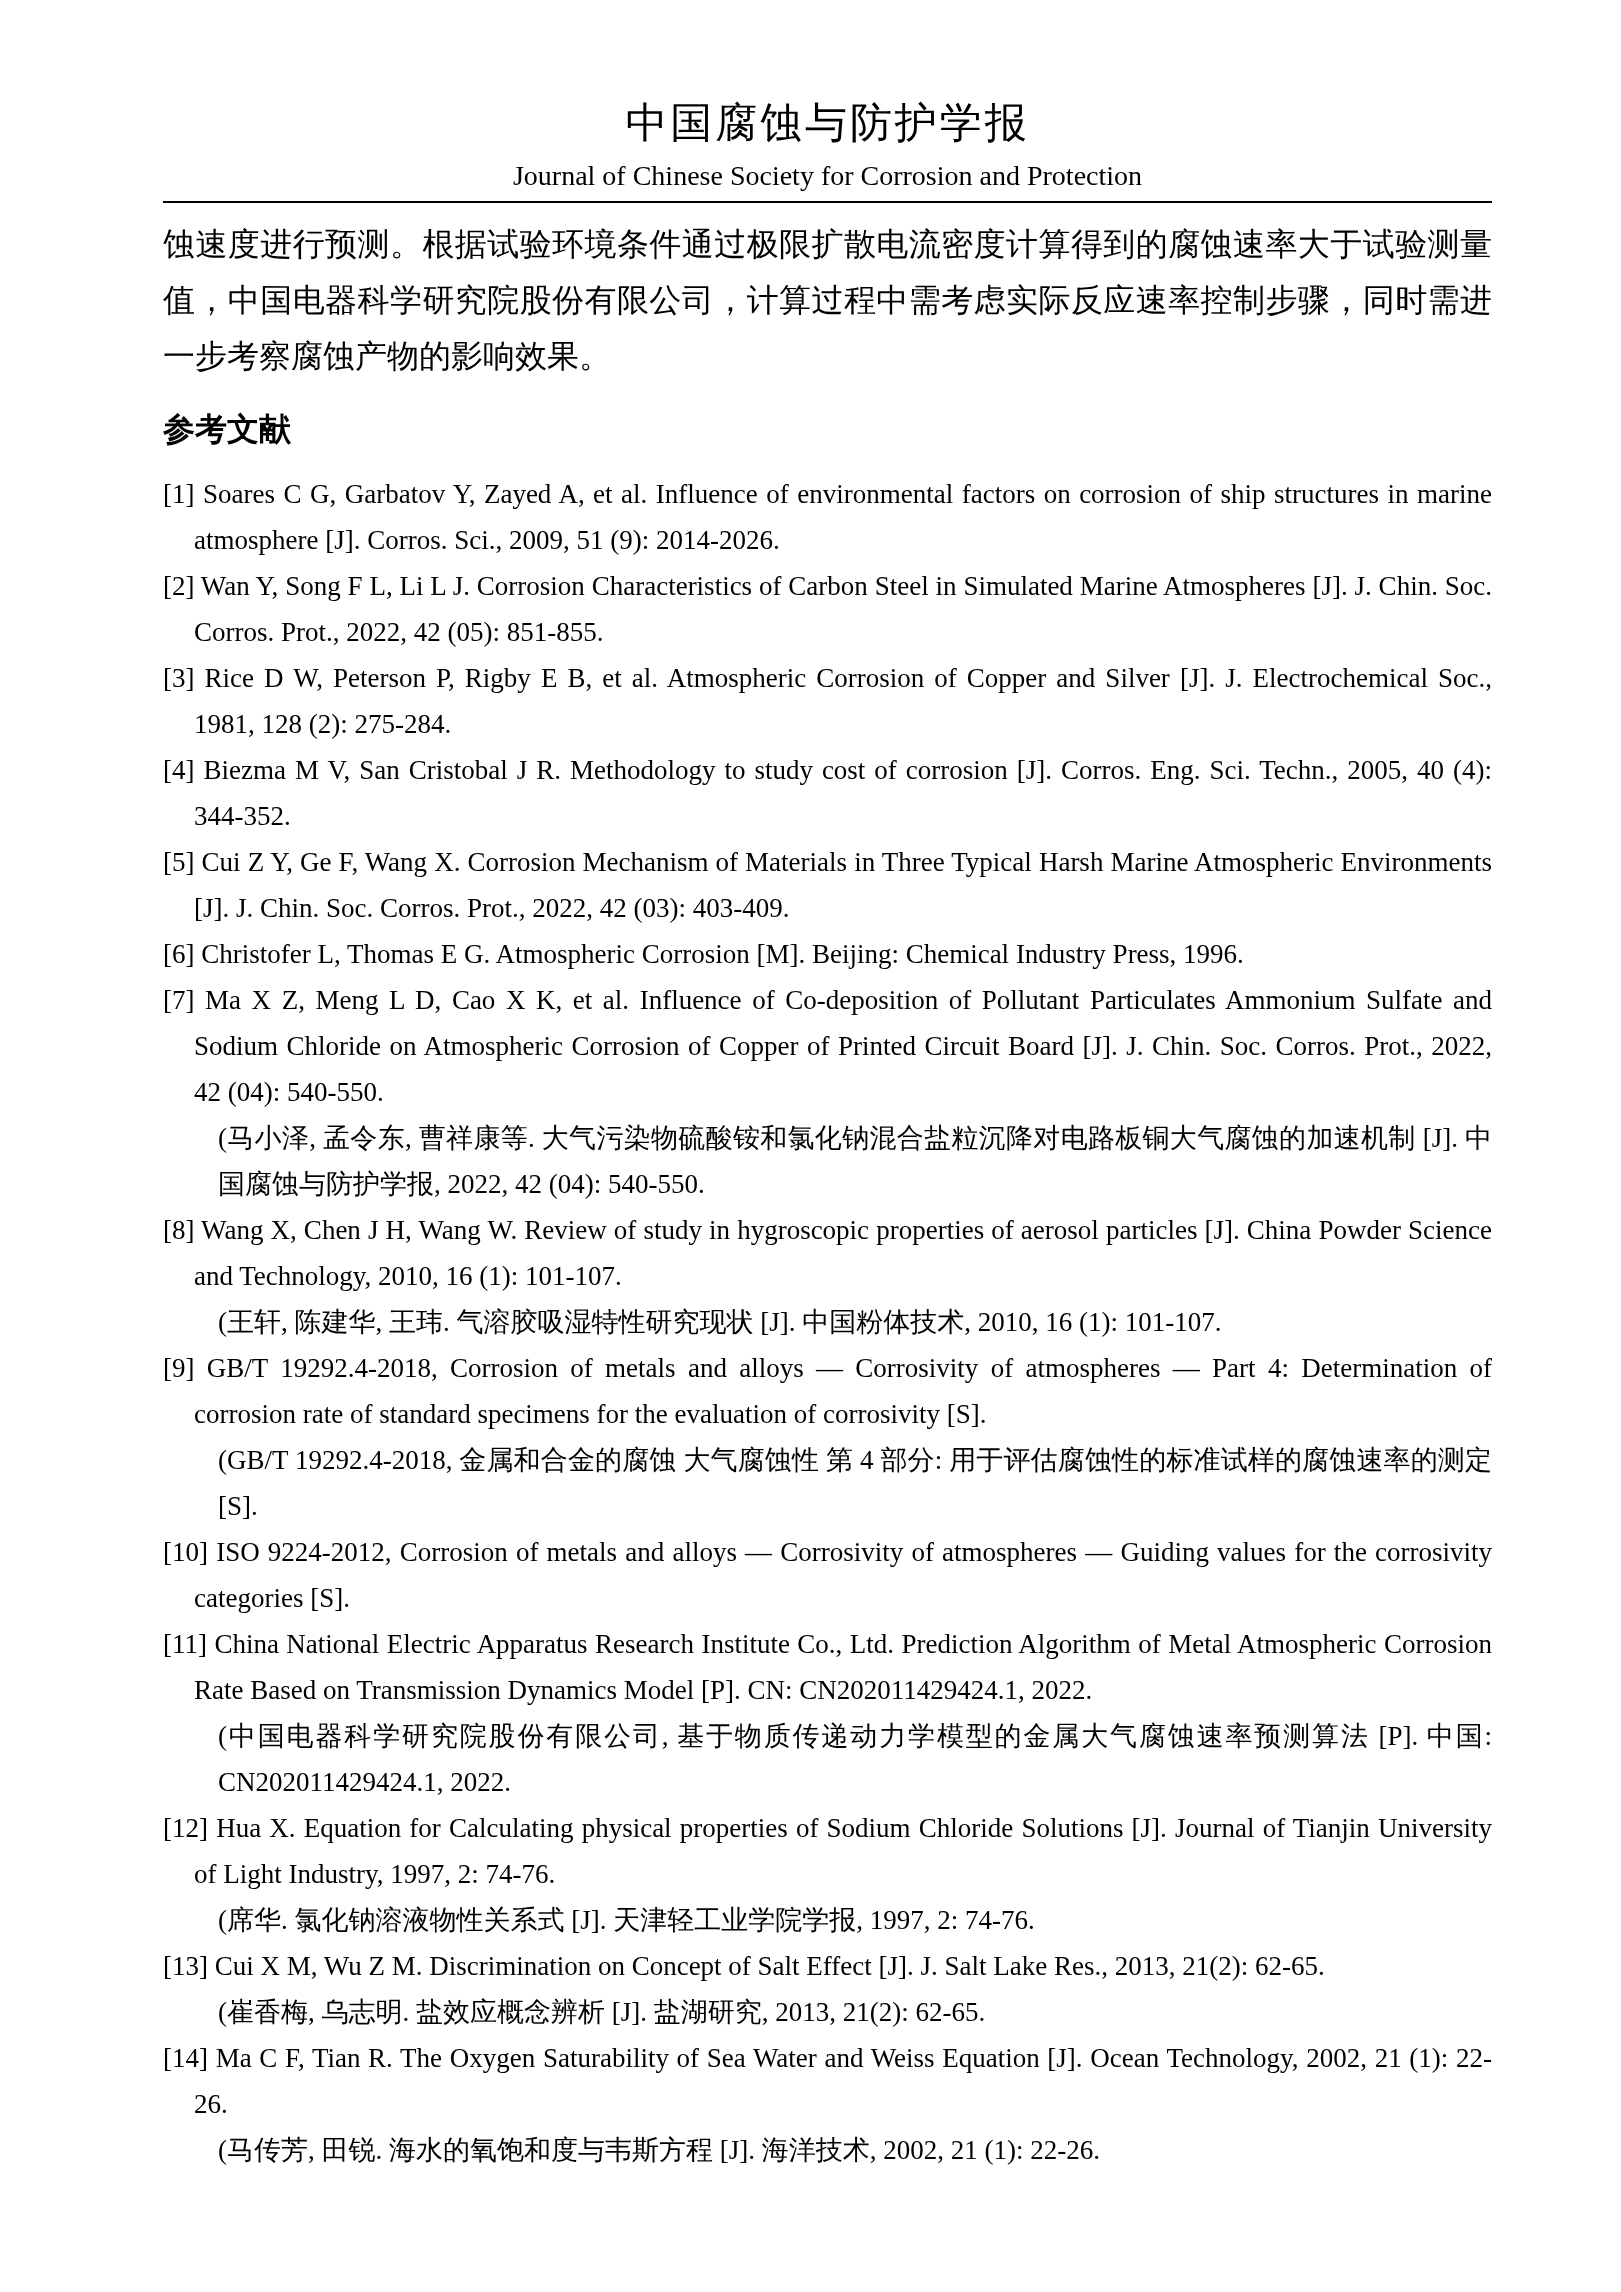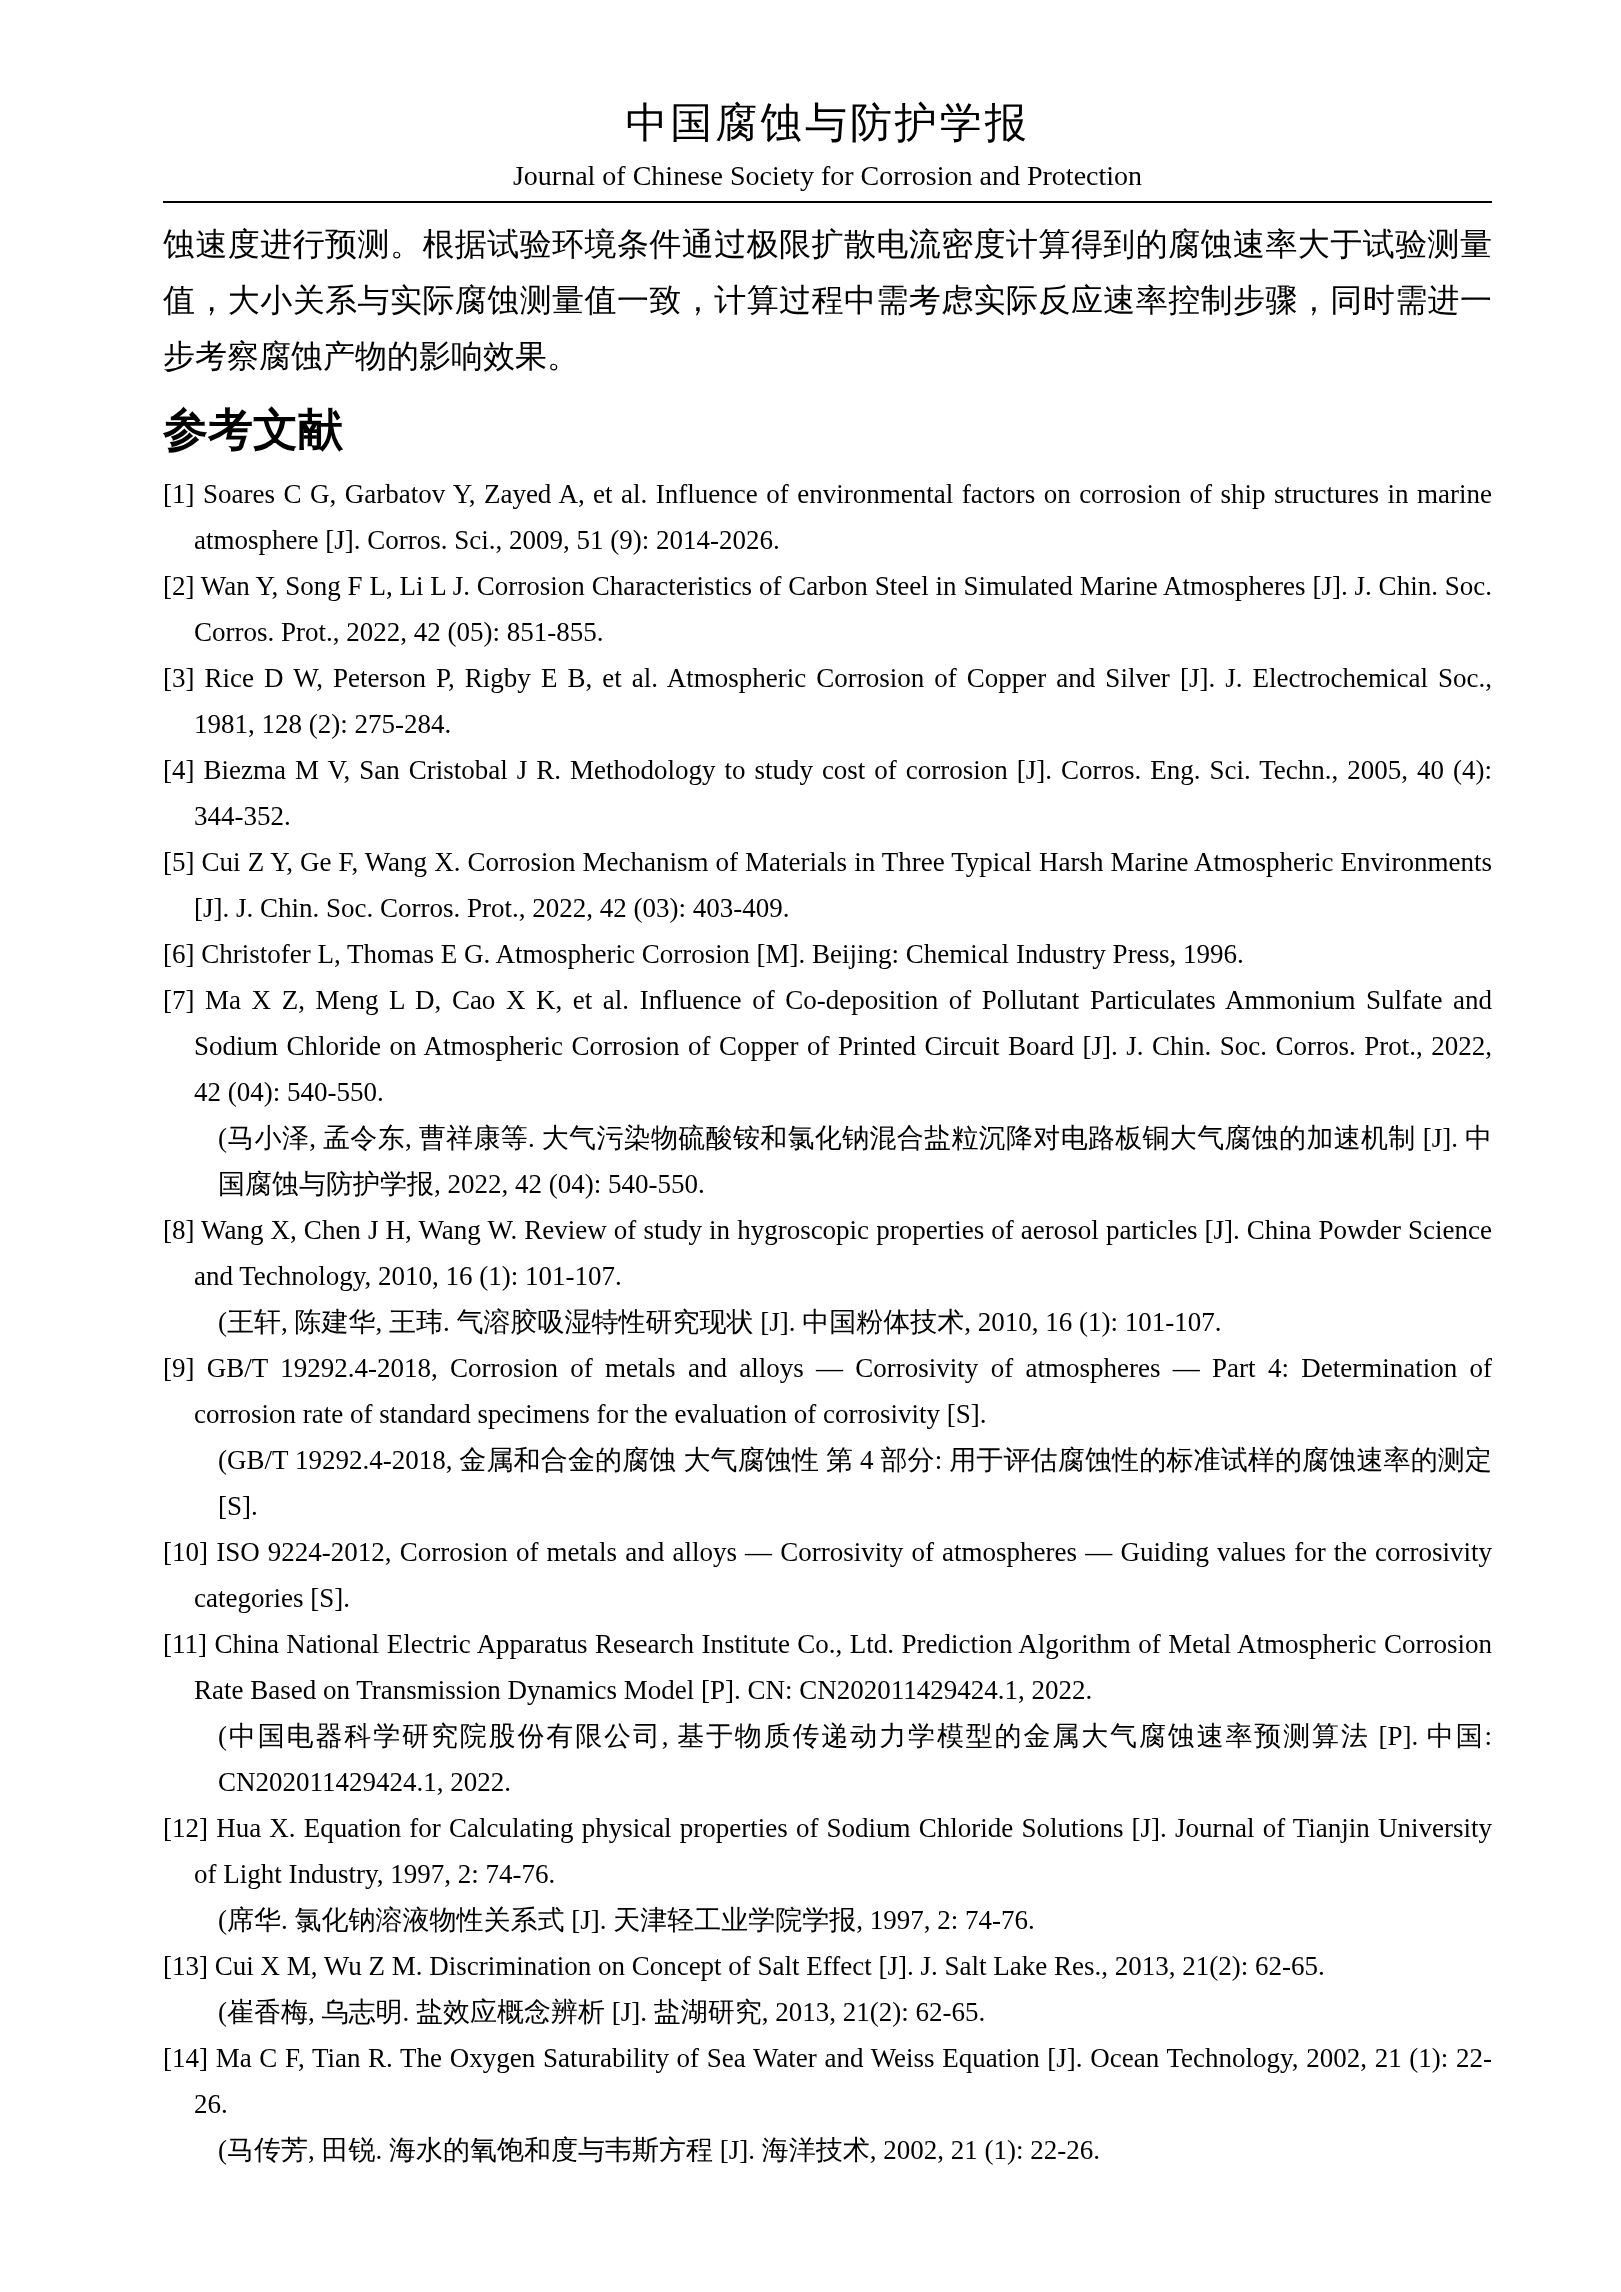--- a/index.html
+++ b/index.html
@@ -32,21 +32,21 @@
   }
   .body-par {
     margin-top: 13.7px;
     font-size: 32px;
     line-height: 56px;
     text-align: justify;
     font-family: "Liberation Serif", "DejaVu Serif", serif;
   }
   .refs-heading {
     margin-top: 23.5px;
-    font-size: 45px;
+    font-size: 32px;
     line-height: 43px;
     font-weight: bold;
     font-family: Liberation Sans, sans-serif;
   }
   .refs {
     margin-top: 19.6px;
     font-size: 27px;
     line-height: 46px;
   }
   .ref { margin: 0; }
@@ -65,21 +65,21 @@
 <body>
 
 <div class="page">
 
   <div class="header">
     <div class="title-cn">中国腐蚀与防护学报</div>
     <div class="title-en">Journal of Chinese Society for Corrosion and Protection</div>
     <div class="rule"></div>
   </div>
 
-  <p class="body-par">蚀速度进行预测。根据试验环境条件通过极限扩散电流密度计算得到的腐蚀速率大于试验测量值，大小关系与实际腐蚀测量值一致，计算过程中需考虑实际反应速率控制步骤，同时需进一步考察腐蚀产物的影响效果。</p>
+  <p class="body-par">蚀速度进行预测。根据试验环境条件通过极限扩散电流密度计算得到的腐蚀速率大于试验测量值，中国电器科学研究院股份有限公司，计算过程中需考虑实际反应速率控制步骤，同时需进一步考察腐蚀产物的影响效果。</p>
 
   <h2 class="refs-heading">参考文献</h2>
 
   <div class="refs">
 
     <div class="ref">
       <p class="ref-en"><span class="ref-id">[1]</span> <span>Soares C G, Garbatov Y, Zayed A, et al. Influence of environmental factors on corrosion of ship structures in marine atmosphere [J]. Corros. Sci., 2009, 51 (9): 2014-2026.</span></p>
     </div>
 
     <div class="ref">

